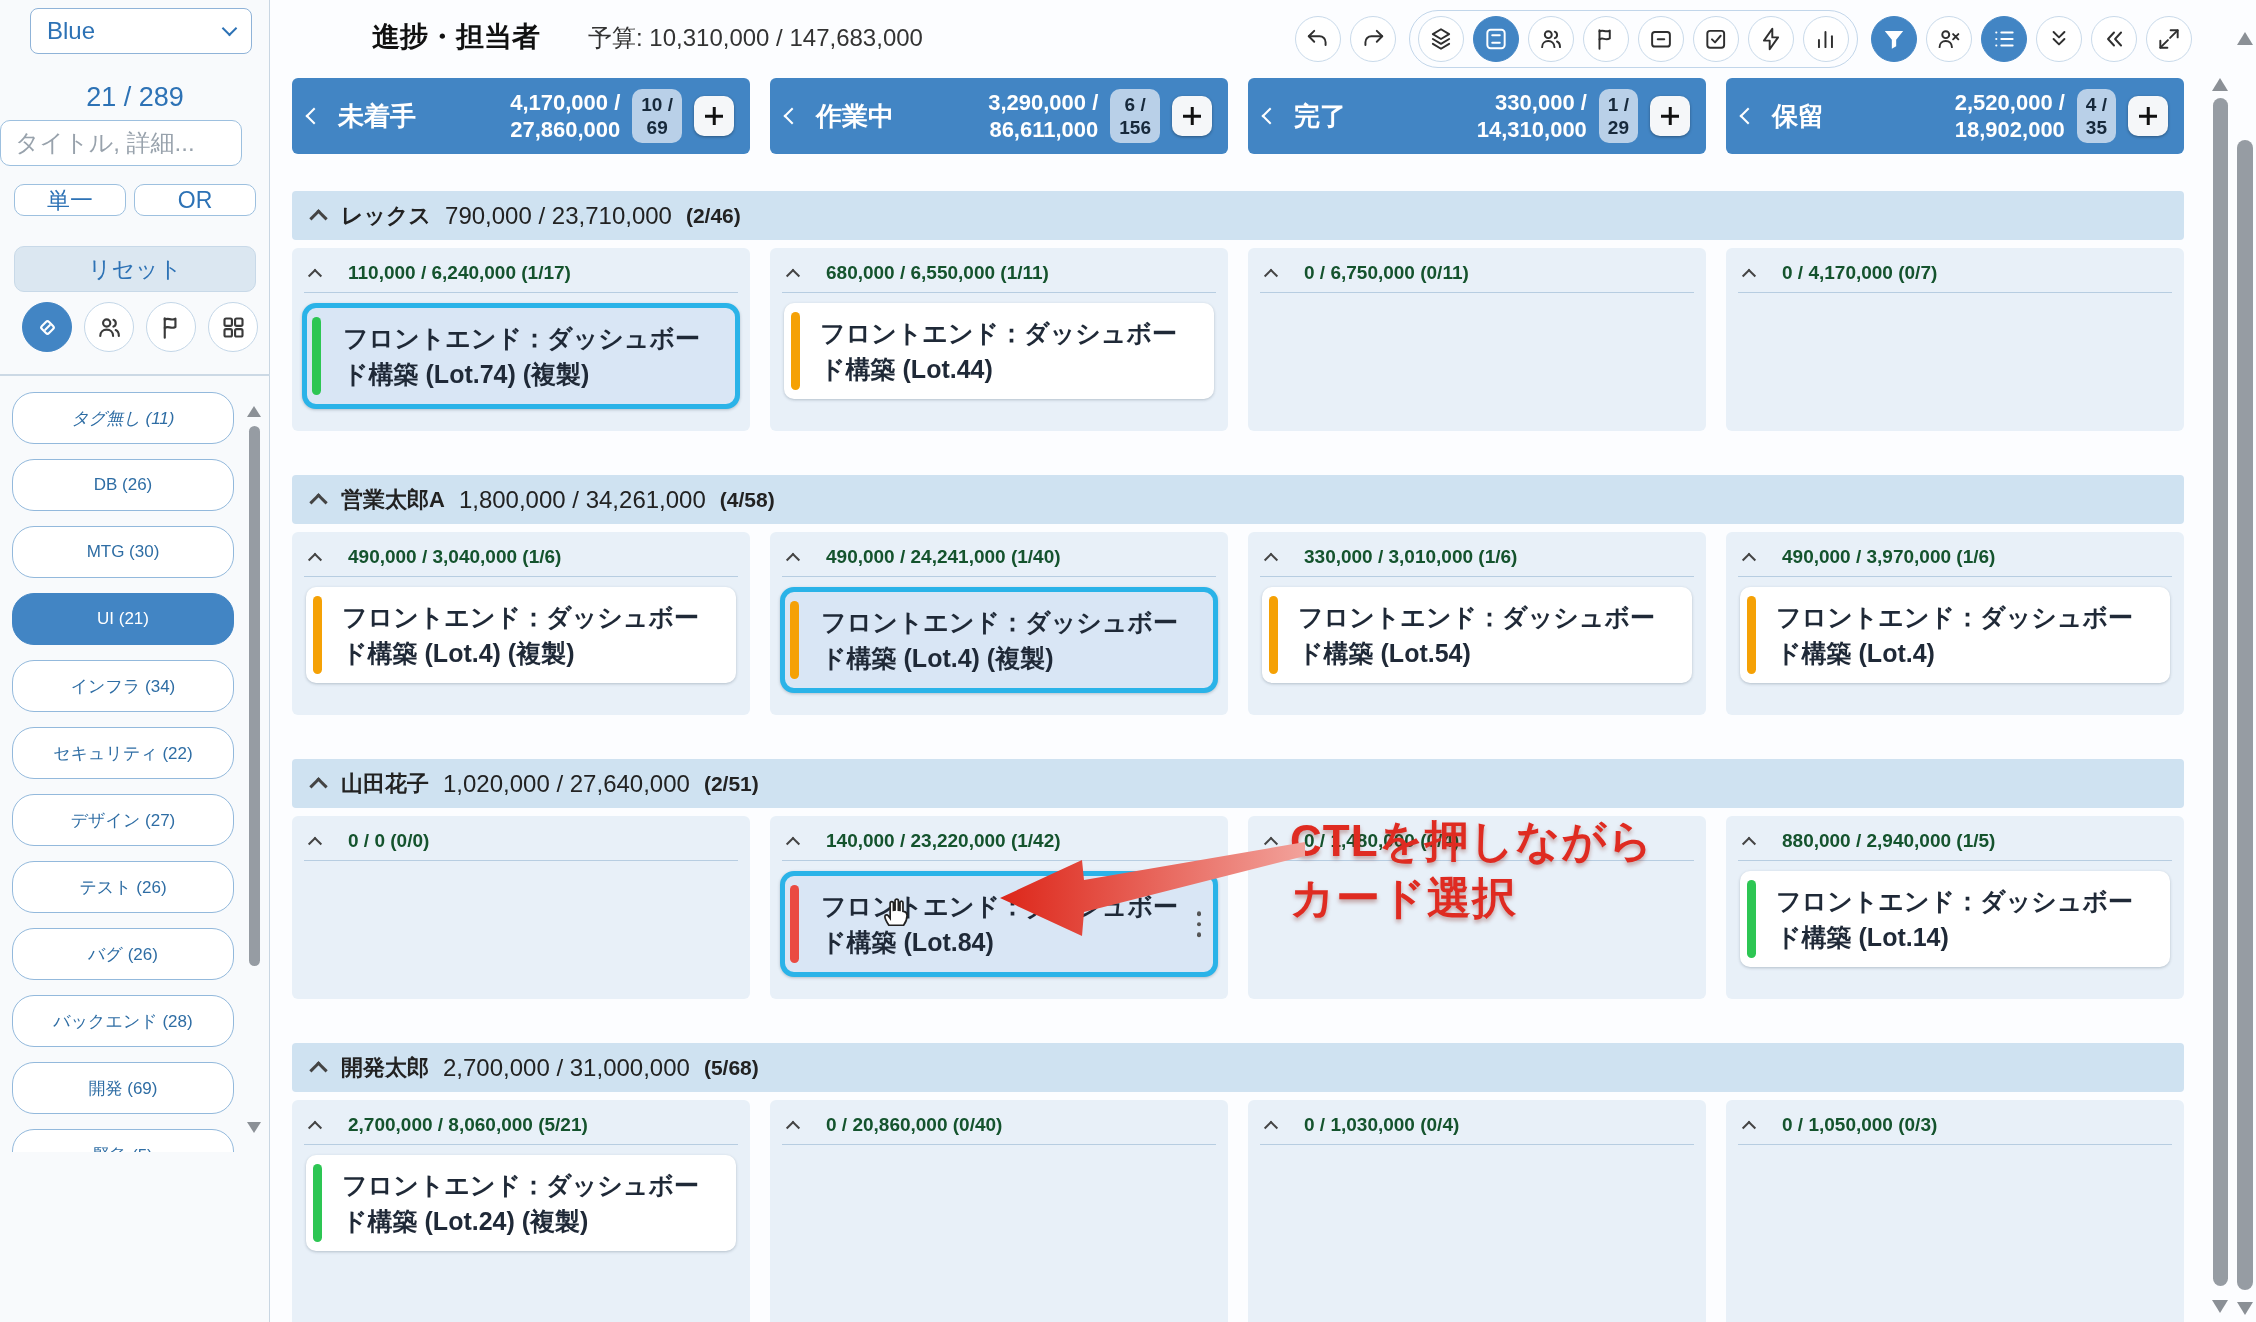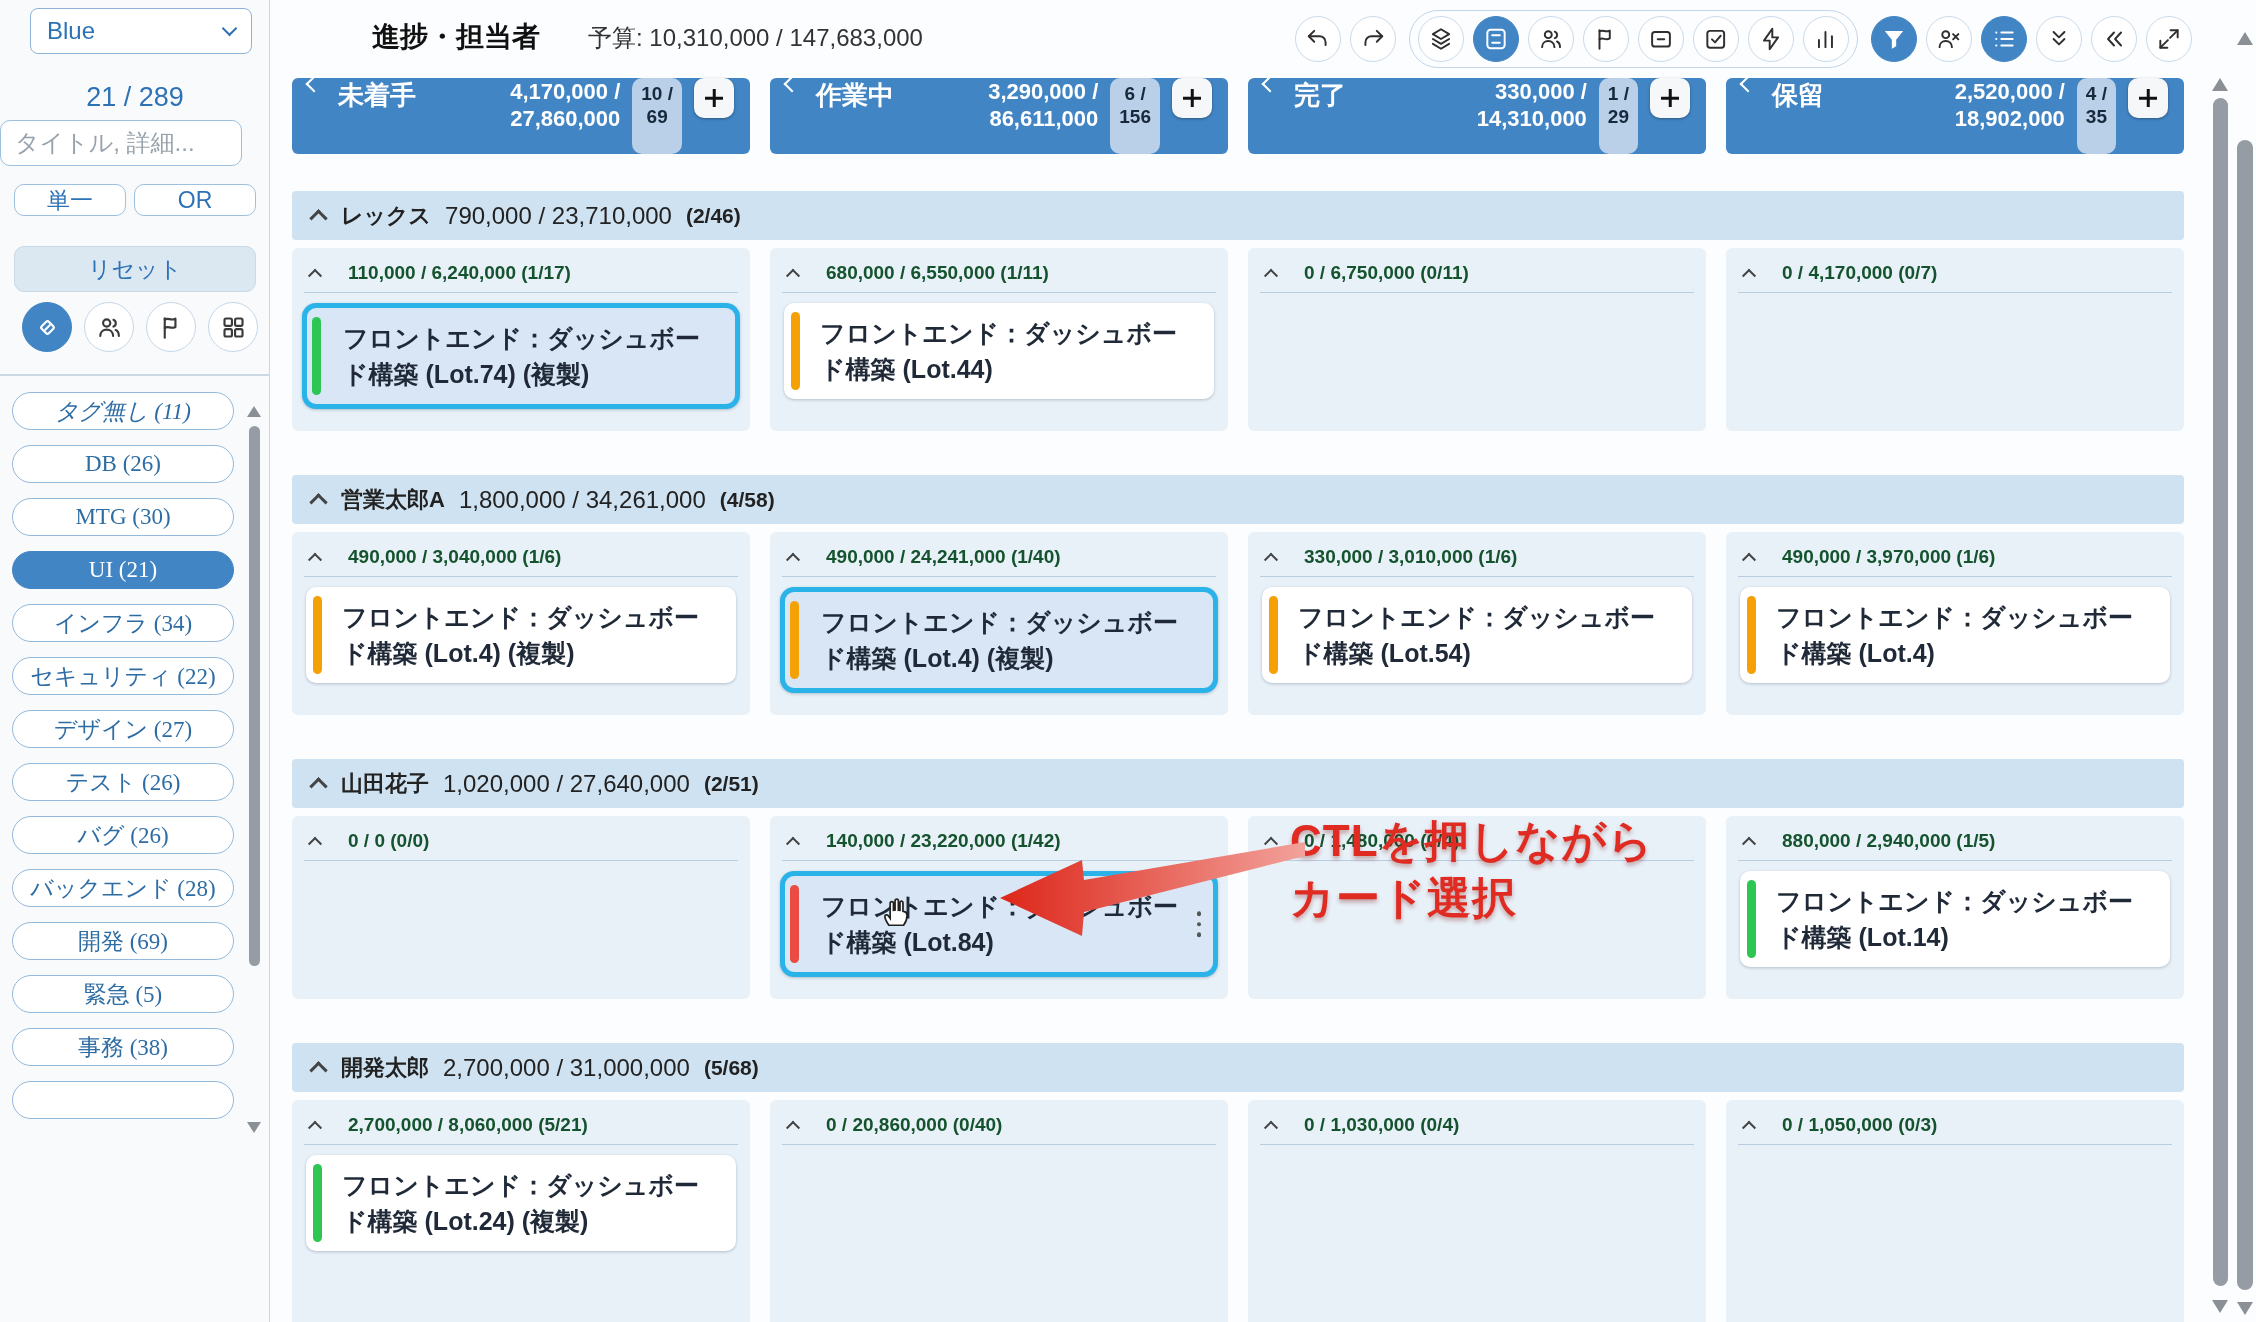--- a/index.html
+++ b/index.html
@@ -15,36 +15,36 @@
   .search::placeholder { color:#98a2ac; }
   .side-btn { position:absolute; height:32px; background:#fff; border:1.5px solid #9dc0df; border-radius:10px; color:#2d72b5; font-size:23px; display:flex; align-items:center; justify-content:center; cursor:pointer; }
   .reset-btn { position:absolute; left:14px; top:246px; width:242px; height:46px; background:#dbe7f1; border:1px solid #c8d9e8; border-radius:10px; color:#2d72b5; font-size:23px; display:flex; align-items:center; justify-content:center; cursor:pointer; }
   .ficons { position:absolute; left:22px; top:302px; display:flex; gap:12px; }
   .fbtn { width:50px; height:50px; border-radius:50%; background:#fff; border:1.5px solid #c4d7e8; display:flex; align-items:center; justify-content:center; cursor:pointer; }
   .fbtn svg { width:27px; height:27px; stroke:#3a3a3a; fill:none; stroke-width:1.9; stroke-linecap:round; stroke-linejoin:round; }
   .fbtn.active { background:#4285c4; border-color:#4285c4; }
   .fbtn.active svg { stroke:#fff; }
   .side-divider { position:absolute; left:0; top:374px; width:270px; height:1.5px; background:#ccd9e5; }
   .tag-list { position:absolute; left:12px; top:392px; width:222px; height:760px; overflow:hidden; }
-  .pill { height:38px; border:1.5px solid #93b9dc; border-radius:22px; background:#fff; color:#2e6da4; font-size:23px; display:flex; align-items:center; justify-content:center; margin-bottom:15px; cursor:pointer;font-family:Liberation Serif, serif; }
+  .pill { height:52px; border:1.5px solid #93b9dc; border-radius:22px; background:#fff; color:#2e6da4; font-size:17px; display:flex; align-items:center; justify-content:center; margin-bottom:15px; cursor:pointer; }
   .pill.selected { background:#4285c4; border-color:#4285c4; color:#fff; }
   .pill.italic { font-style:italic; }
 
   
   .page-title { position:absolute; left:372px; top:18px; font-size:28px; font-weight:700; color:#111; }
   .budget { position:absolute; left:588px; top:22px; font-size:24px; color:#333; }
   .toolbar { position:absolute; top:10px; right:64px; display:flex; align-items:center; gap:9px; }
   .tbtn { width:46px; height:46px; border-radius:50%; border:1.5px solid #c9daea; background:#fff; display:flex; align-items:center; justify-content:center; cursor:pointer; color:#2f2f2f; }
   .tbtn svg { width:26px; height:26px; stroke:currentColor; fill:none; stroke-width:1.8; stroke-linecap:round; stroke-linejoin:round; }
   .tbtn.active { background:#4285c4; border-color:#4285c4; color:#fff; }
   .tb-group { display:flex; gap:9px; border:1.5px solid #c2d6ea; border-radius:30px; padding:5px 8px; margin:0 4px; }
 
   
   .col-headers { position:absolute; left:292px; top:78px; width:1892px; display:flex; gap:20px; }
-  .colh { flex:1; height:76px; background:#4285c4; border-radius:6px; display:flex; padding:0 16px; color:#fff; }
+  .colh { flex:1; height:76px; background:#4285c4; border-radius:6px; display:flex; align-items:center; padding:0 16px; color:#fff; }
   .chv { display:inline-block; width:13px; height:13px; border-left:3px solid #444; border-top:3px solid #444; }
   .chv-left { transform:rotate(-45deg); border-color:#fff; border-width:2.5px; width:12px; height:12px; }
   .chv-up { transform:rotate(45deg) translate(2px,2px); }
   .chv-sm { width:10px; height:10px; border-width:2.5px; }
   .colh .ctitle { font-size:26px; font-weight:700; margin-left:18px; }
   .colh .vals { margin-left:auto; text-align:right; font-size:22px; font-weight:700; line-height:27px; }
   .colh .badge { margin-left:12px; background:#b9d0e8; color:#17293b; border-radius:10px; padding:4px 9px; font-size:19px; font-weight:700; line-height:23px; text-align:center; cursor:pointer; }
   .colh .plusb { margin-left:12px; width:40px; height:40px; background:#f5f7f9; border-radius:10px; position:relative; box-shadow:0 1px 3px rgba(0,0,0,.35); cursor:pointer; flex:none; }
   .plusb::before,.plusb::after { content:""; position:absolute; background:#111; left:50%; top:50%; }
   .plusb::before { width:18px; height:2.5px; transform:translate(-50%,-50%); }

